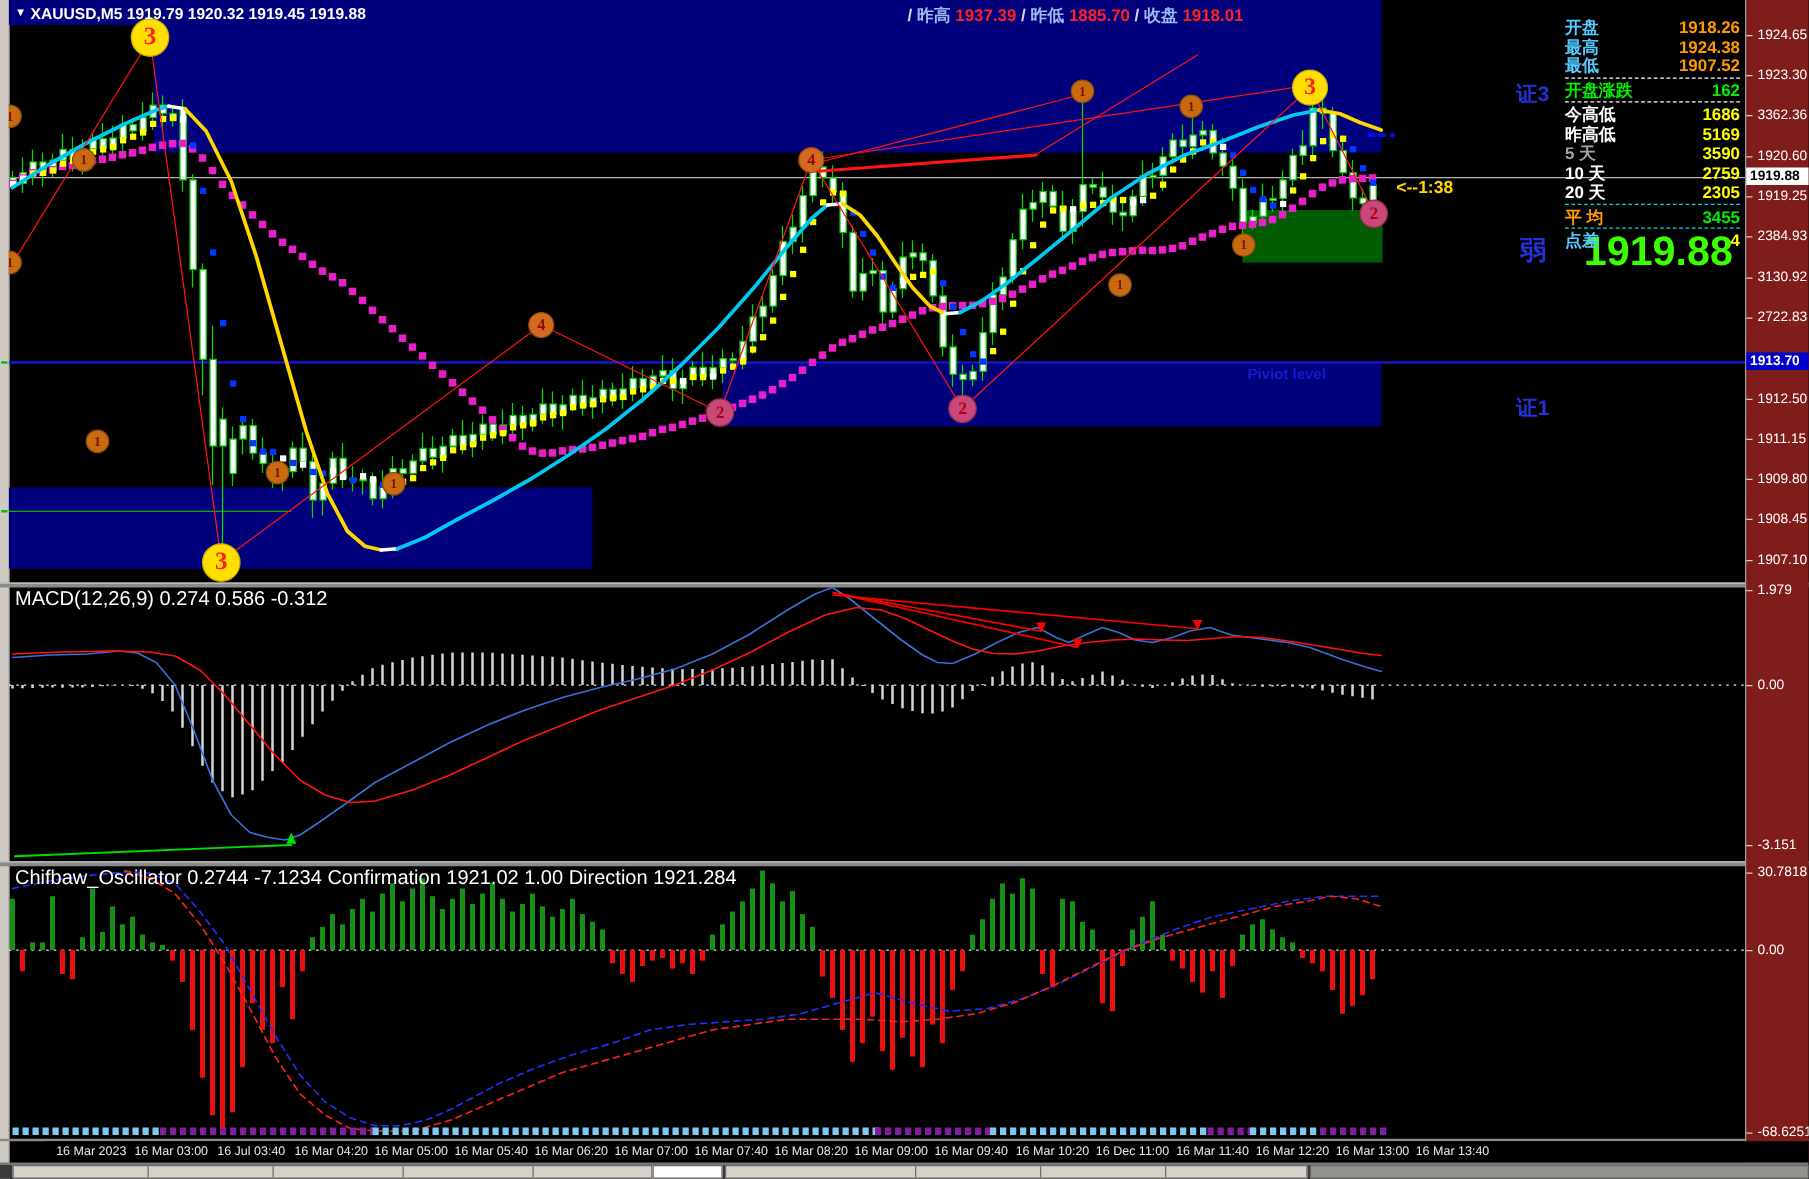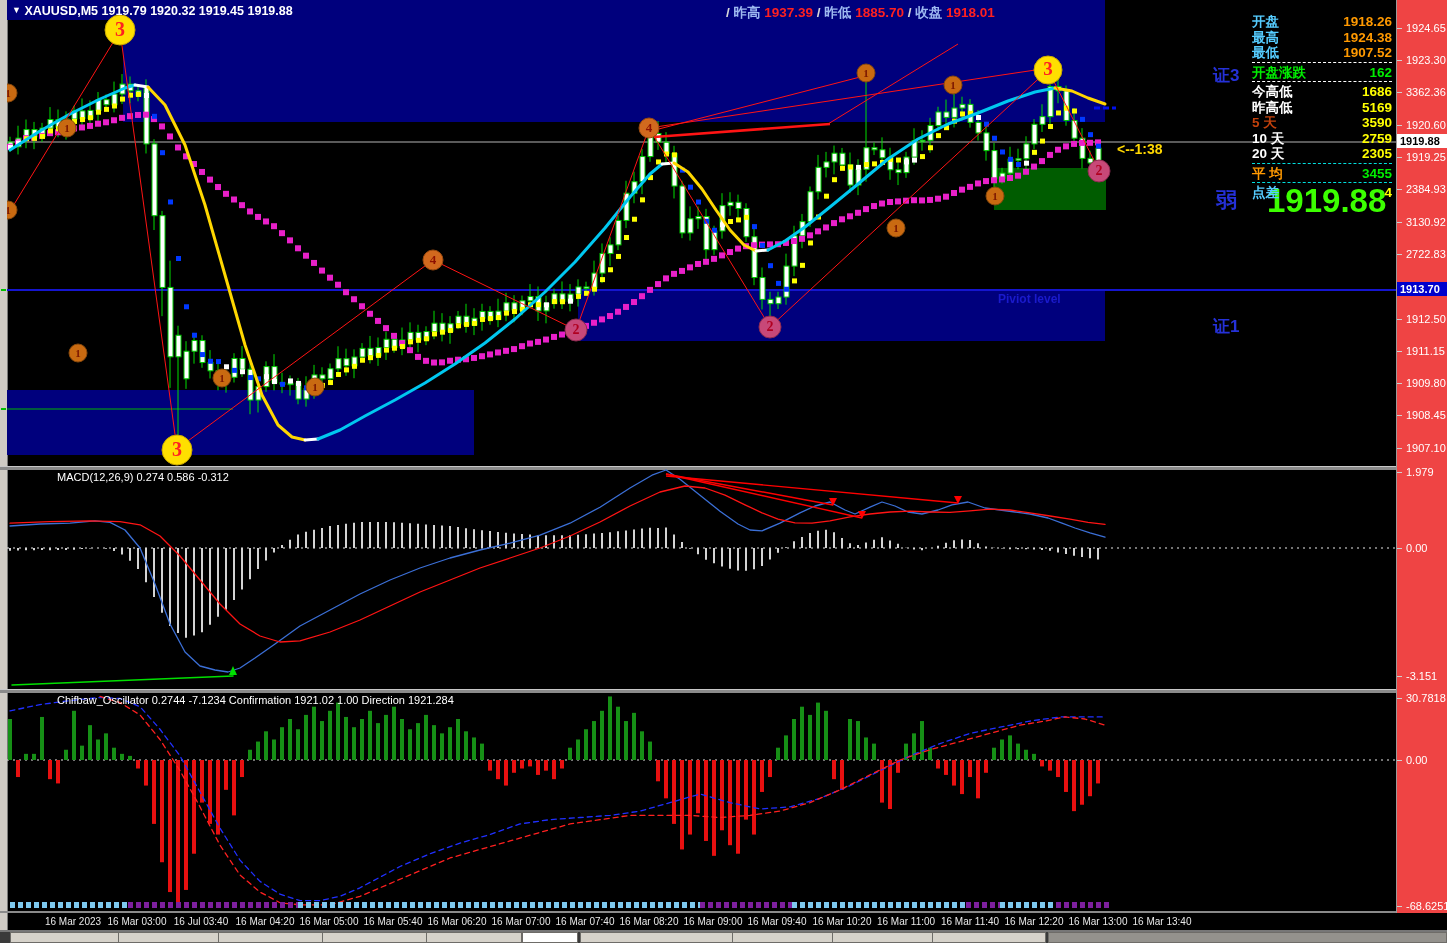--- a/index.html
+++ b/index.html
@@ -1,21 +1,21 @@
 <!DOCTYPE html>
 <html><head>
 <meta charset="utf-8">
 <style>
   html,body{margin:0;padding:0;background:#222;}
   body{font-family:"Liberation Sans",sans-serif;}
   #screen{position:relative;width:1447px;height:943px;background:#000;overflow:hidden;}
   .abs{position:absolute;}
   svg{position:absolute;}
   .ttl{color:#fff;font-size:12.5px;font-weight:bold;white-space:nowrap;}
-  .paneltitle{color:#fff;font-size:11px;white-space:nowrap;margin-left:45px;}
+  .paneltitle{color:#fff;font-size:16px;white-space:nowrap;}
   .zone{color:#2531d8;font-size:17px;font-weight:bold;}
   .statrow{display:flex;justify-content:space-between;font-size:13.5px;font-weight:bold;height:15.5px;line-height:15.5px;white-space:nowrap;}
   .sep{height:0;border-bottom:1px dashed #fff;margin:1px 0 2px 0;}
   .timelabel{position:absolute;width:74px;text-align:center;color:#e8e8e8;font-size:10px;white-space:nowrap;}
   .tick{position:absolute;left:0;width:5px;height:1px;background:#cfcfcf;}
   .ticklabel{position:absolute;left:9px;color:#fff;font-size:11px;white-space:nowrap;}
   .pricebox{position:absolute;left:0;width:49px;font-size:11px;font-weight:bold;padding:1px 0 1px 3px;}
 </style>
 </head>
 <body>
@@ -1131,21 +1131,21 @@
       <div class="sep" style="border-color: rgb(255, 255, 255);"></div>
       <div class="statrow">
         <span style="color: rgb(255, 255, 255); text-align: center;">今高低</span>
         <span style="color: rgb(255, 255, 0);">1686</span>
       </div>
       <div class="statrow">
         <span style="color: rgb(255, 255, 255);">昨高低</span>
         <span style="color: rgb(255, 255, 0);">5169</span>
       </div>
       <div class="statrow">
-        <span style="color: #c2410c;">5  天</span>
+        <span style="color: #a3a3a3;">5  天</span>
         <span style="color: rgb(255, 255, 0);">3590</span>
       </div>
       <div class="statrow">
         <span style="color: rgb(255, 255, 255);">10 天</span>
         <span style="color: rgb(255, 255, 0);">2759</span>
       </div>
       <div class="statrow">
         <span style="color: rgb(255, 255, 255);">20 天</span>
         <span style="color: rgb(255, 255, 0);">2305</span>
       </div>
@@ -1160,21 +1160,21 @@
         <span style="color: rgb(255, 255, 0);">4</span>
       </div>
     </div>
 
   <div class="abs" style="left:998px;top:292px;color:#1a1acc;font-size:12px;font-weight:bold;">Piviot level</div>
   <div class="abs" style="left:1117px;top:141px;color:#ffd700;font-size:14px;font-weight:bold;">&lt;--1:38</div>
 
   <div class="abs paneltitle" style="left:12px;top:471px;">MACD(12,26,9) 0.274 0.586 -0.312</div>
   <div class="abs paneltitle" style="left:12px;top:694px;">Chifbaw_Oscillator 0.2744 -7.1234  Confirmation 1921.02 1.00  Direction 1921.284</div>
 
-  <div class="abs" id="price-axis" style="left:1396px;top:0;width:51px;height:930px;background:#ef4444;border-left:1px solid #9a9a9a;">
+  <div class="abs" id="price-axis" style="left:1396px;top:0;width:51px;height:930px;background:#7f1d1d;border-left:1px solid #9a9a9a;">
       <div class="tick" style="top: 28px;"></div>
       <div class="ticklabel" style="top: 22px;">1924.65</div>
       <div class="tick" style="top: 60px;"></div>
       <div class="ticklabel" style="top: 54px;">1923.30</div>
       <div class="tick" style="top: 92px;"></div>
       <div class="ticklabel" style="top: 86px;">3362.36</div>
       <div class="tick" style="top: 125px;"></div>
       <div class="ticklabel" style="top: 119px;">1920.60</div>
       <div class="tick" style="top: 157px;"></div>
       <div class="ticklabel" style="top: 151px;">1919.25</div>
@@ -1217,21 +1217,21 @@
       <div class="timelabel" style="left: 192px; top: 3px;">16 Mar 04:20</div>
       <div class="timelabel" style="left: 256px; top: 3px;">16 Mar 05:00</div>
       <div class="timelabel" style="left: 320px; top: 3px;">16 Mar 05:40</div>
       <div class="timelabel" style="left: 384px; top: 3px;">16 Mar 06:20</div>
       <div class="timelabel" style="left: 448px; top: 3px;">16 Mar 07:00</div>
       <div class="timelabel" style="left: 512px; top: 3px;">16 Mar 07:40</div>
       <div class="timelabel" style="left: 576px; top: 3px;">16 Mar 08:20</div>
       <div class="timelabel" style="left: 640px; top: 3px;">16 Mar 09:00</div>
       <div class="timelabel" style="left: 704px; top: 3px;">16 Mar 09:40</div>
       <div class="timelabel" style="left: 769px; top: 3px;">16 Mar 10:20</div>
-      <div class="timelabel" style="left: 833px; top: 3px;">16 Mar 11:00</div>
+      <div class="timelabel" style="left: 833px; top: 3px;">16 Dec 11:00</div>
       <div class="timelabel" style="left: 897px; top: 3px;">16 Mar 11:40</div>
       <div class="timelabel" style="left: 961px; top: 3px;">16 Mar 12:20</div>
       <div class="timelabel" style="left: 1025px; top: 3px;">16 Mar 13:00</div>
       <div class="timelabel" style="left: 1089px; top: 3px;">16 Mar 13:40</div>
     </div>
 
   <div class="abs" style="left:0;top:930px;width:1447px;height:2px;background:#777;"></div>
 
   <div class="abs" id="bottom-strip" style="left:0;top:932px;width:1447px;height:11px;background:#3a3a3a;">
       <div class="abs" style="left: 10px; top: 0px; width: 512px; height: 11px; background: rgb(214, 210, 202); border: 1px solid rgb(110, 108, 104); box-sizing: border-box;"></div>

